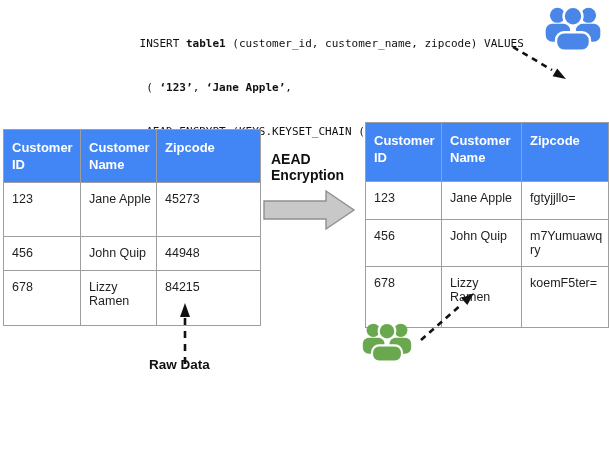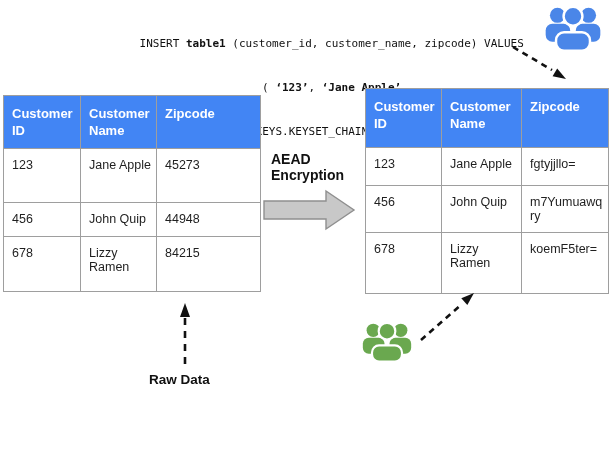--- a/index.html
+++ b/index.html
@@ -7,26 +7,26 @@
     position:relative;width:609px;height:469px;background:#ffffff;overflow:hidden;
     font-family:"Liberation Sans",sans-serif;color:#1a1a1a;
   }
   
   .code{
     position:absolute;font-family:"DejaVu Sans Mono","Liberation Mono",monospace;
     font-size:11px;line-height:14.6px;color:#111;white-space:pre;
   }
   .code.select-code{line-height:13.2px;}
   .code .bold{font-weight:bold;}
-  .insert-code{left:133px;top:8px;text-align:center;}
+  .insert-code{left:133px;top:8px;}
   .select-code{left:375px;top:372px;}
   
   table.data-table{
     position:absolute;border-collapse:collapse;table-layout:fixed;
-    font-size:12.5px;color:#1f1f1f;
+    font-size:12.5px;color:#1f1f1f;margin-top:34px;
   }
   table.data-table th,table.data-table td{
     border:1px solid #9e9e9e;vertical-align:top;text-align:left;
     padding:9px 4px 4px 8px;overflow:hidden;
   }
   table.data-table th{
     background:#4285f4;color:#ffffff;font-weight:bold;font-size:13px;line-height:17px;
   }
   .left-table{left:3px;top:95px;width:257px;}
   .left-table thead tr{height:53px;}
@@ -37,21 +37,21 @@
   .right-table thead tr{height:59px;}
   .right-table tbody tr:nth-child(1){height:38px;}
   .right-table tbody tr:nth-child(2){height:47px;}
   .right-table tbody tr:nth-child(3){height:61px;}
   .right-table td.cipher{word-break:break-all;}
   
   .aead-label{
     position:absolute;left:271px;top:151px;font-weight:bold;font-size:14px;line-height:16px;color:#111;
   }
   .raw-data-label{
-    position:absolute;left:149px;top:372px;font-weight:bold;font-size:13.5px;color:#111;white-space:nowrap;
+    position:absolute;left:149px;top:357px;font-weight:bold;font-size:13.5px;color:#111;white-space:nowrap;
   }
   
   .icon-group{position:absolute;}
   .icon-blue{left:544px;top:4px;width:58px;height:49px;}
   .icon-green{left:362px;top:317px;width:50px;height:50px;}
   .block-arrow{position:absolute;left:263px;top:189px;width:93px;height:42px;}
   .arrow-overlay{position:absolute;left:0;top:0;width:609px;height:469px;pointer-events:none;}
 </style>
 </head>
 <body>

